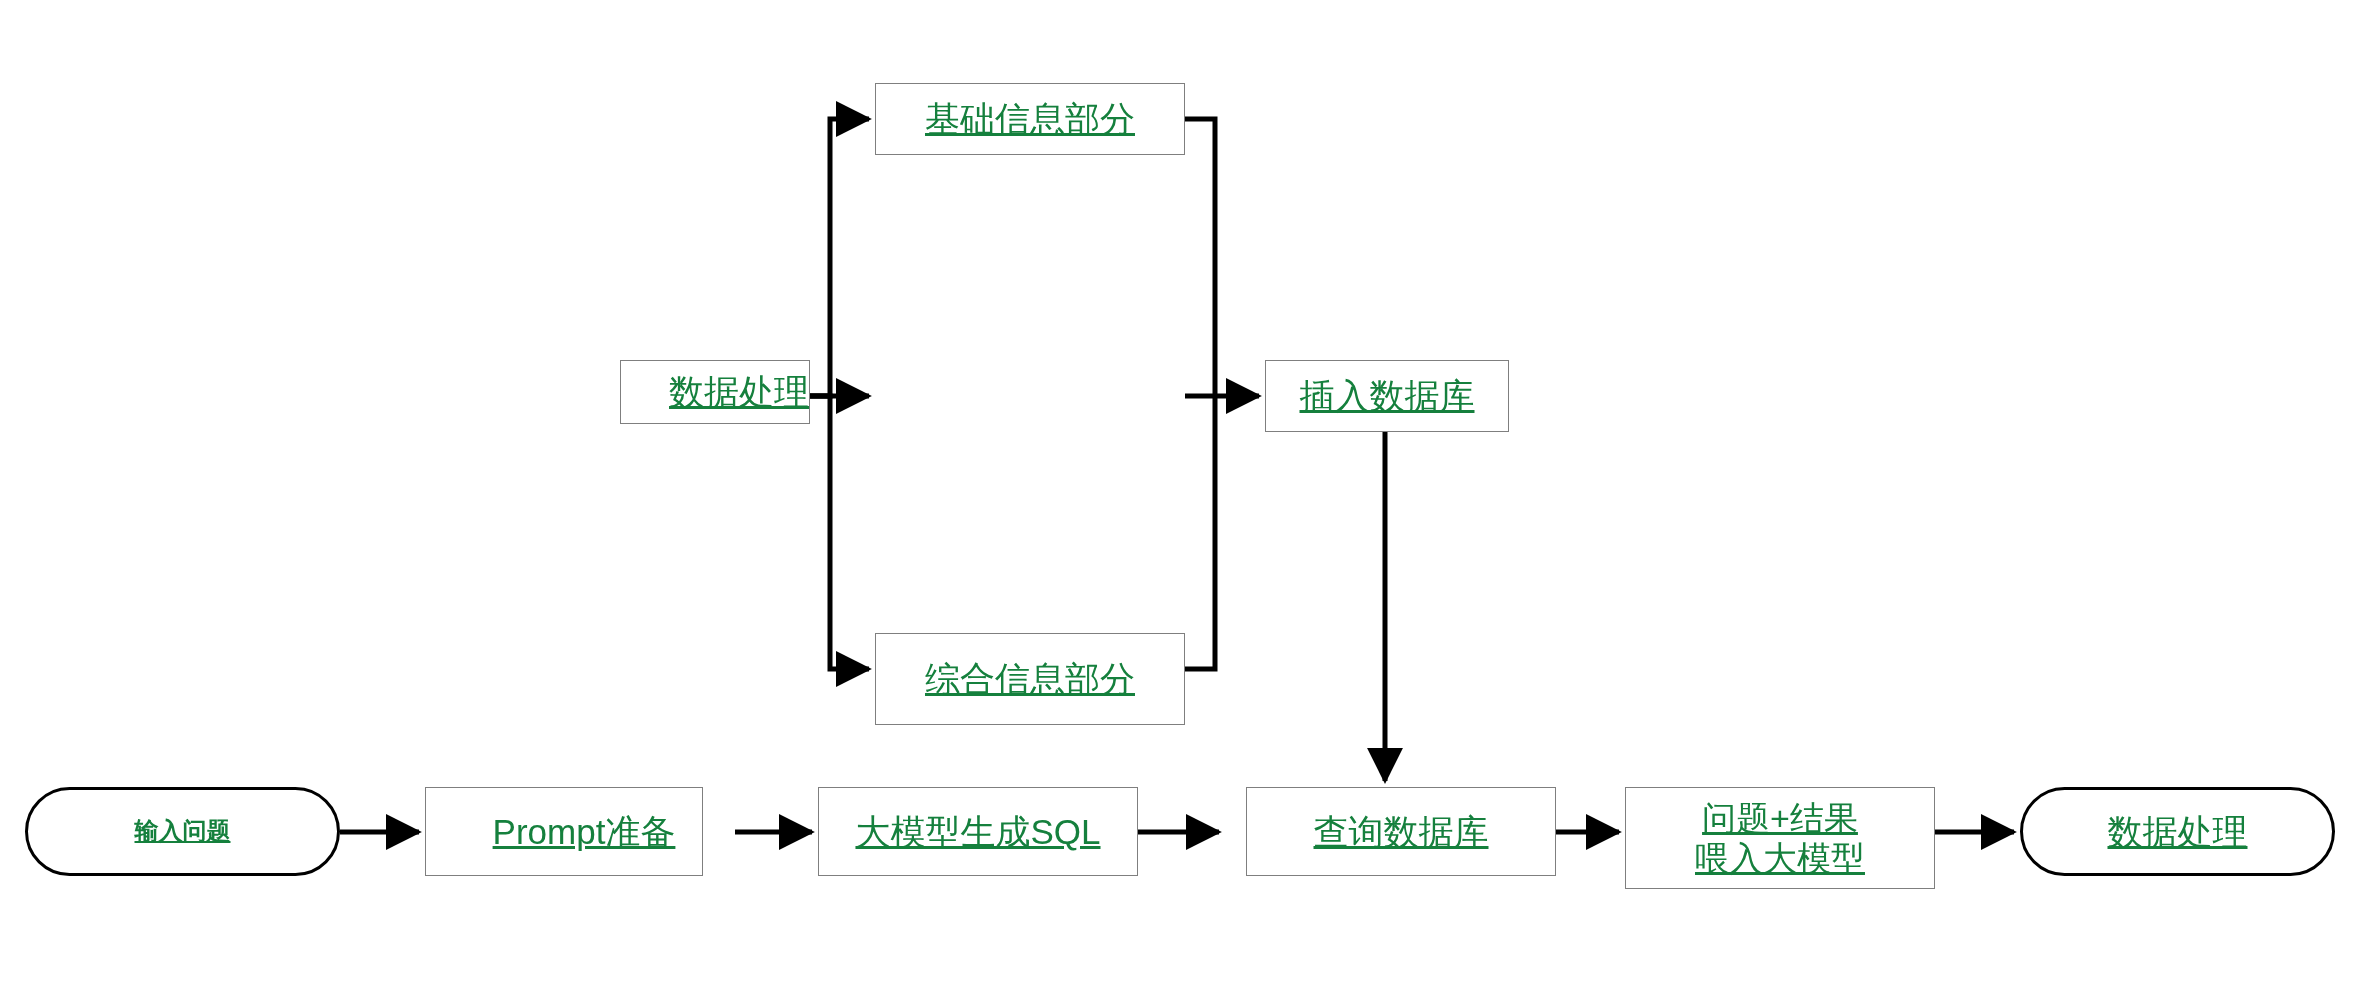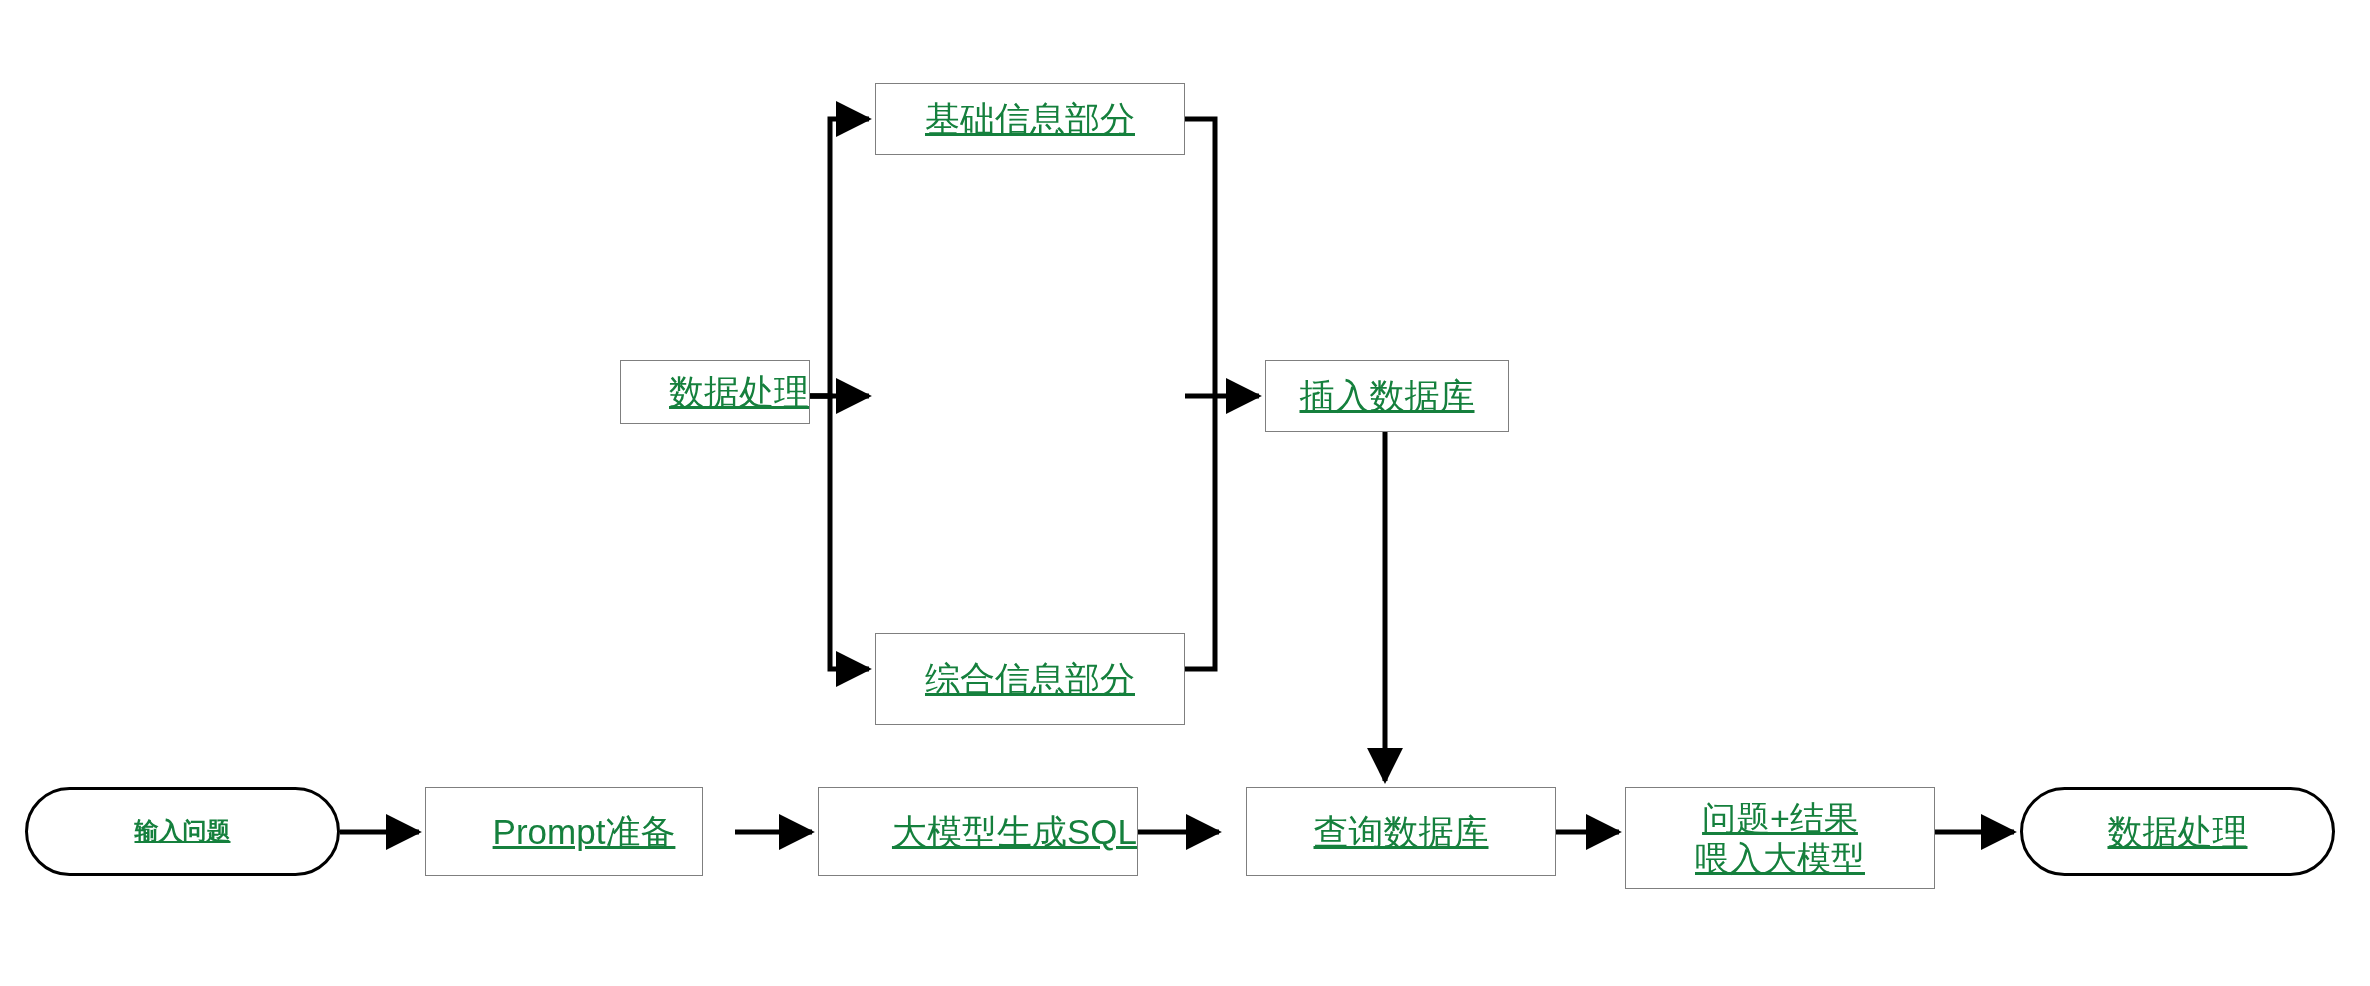--- a/index.html
+++ b/index.html
@@ -106,21 +106,21 @@
   </div>
 
   <div class="node stadium" style="left:25px; top:787px; width:315px; height:89px;">
     <span class="node-label fs-cjk-bold">输入问题</span>
   </div>
 
   <div class="node rect" style="left:425px; top:787px; width:278px; height:89px;padding-left:40px;">
     <span class="node-label fs-cjk">Prompt准备</span>
   </div>
 
-  <div class="node rect" style="left:818px; top:787px; width:320px; height:89px;justify-content:flex-end;">
+  <div class="node rect" style="left:818px; top:787px; width:320px; height:89px;">
     <span class="node-label fs-cjk">大模型生成SQL</span>
   </div>
 
   <div class="node rect" style="left:1225px; top:787px; width:310px; height:89px;margin-left:21px;">
     <span class="node-label fs-cjk">查询数据库</span>
   </div>
 
   <div class="node rect" style="left:1625px; top:787px; width:310px; height:102px;">
     <span class="node-label fs-two-line">问题+结果
 喂入大模型</span>

